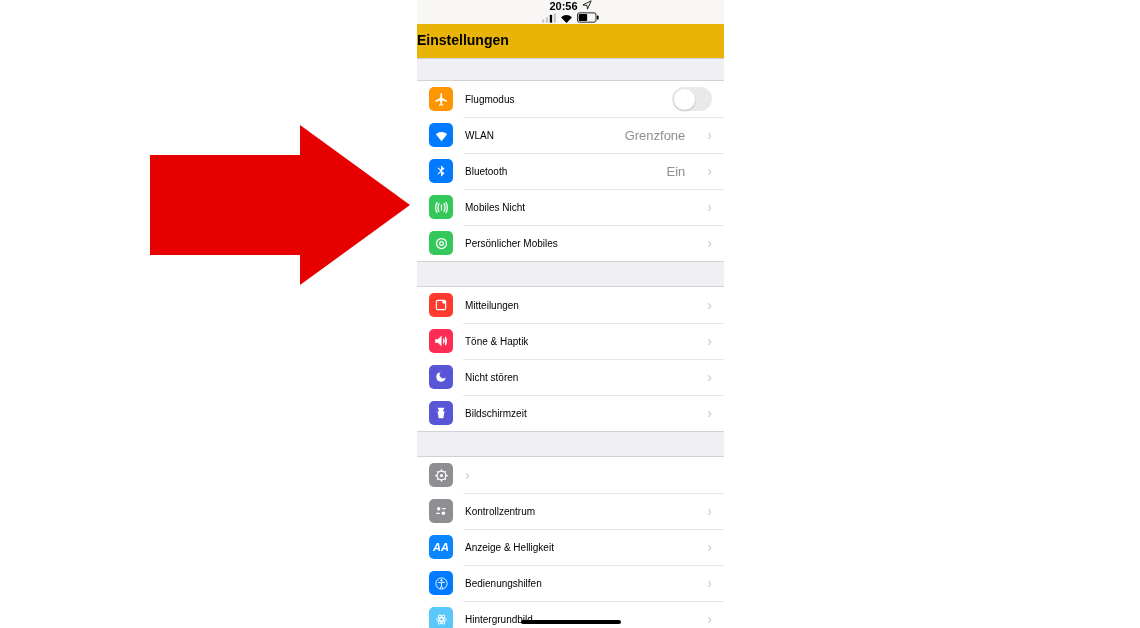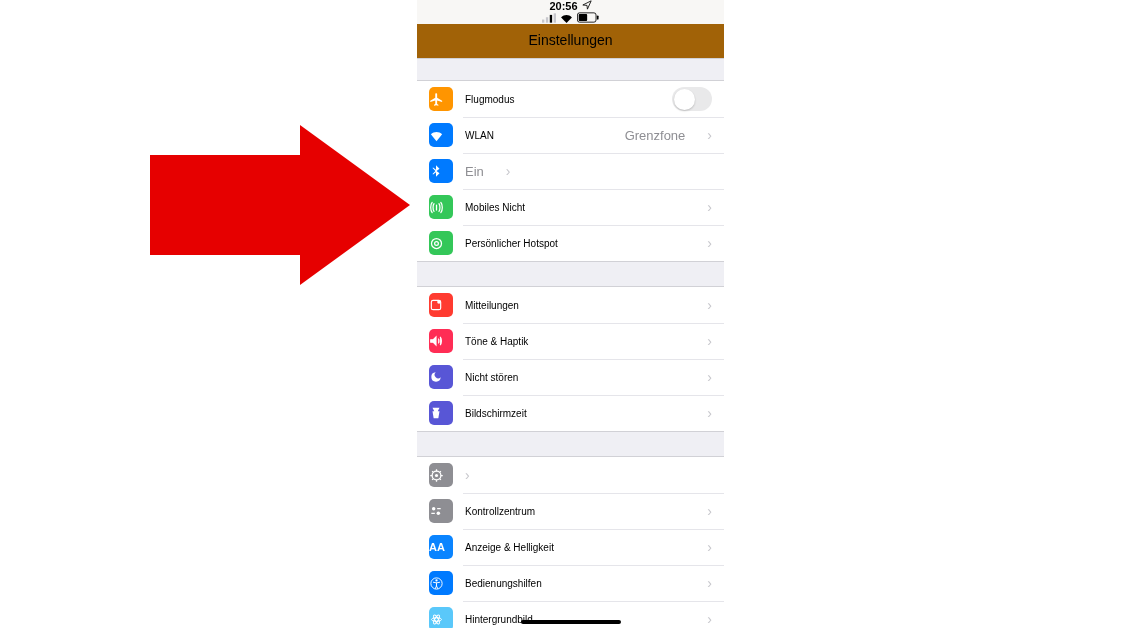--- a/index.html
+++ b/index.html
@@ -28,25 +28,25 @@
     align-items: center;
     padding: 0 12px;
     font-size: 11px;
     font-weight: 600;
     color: #000;
     flex-direction: column;
   }
   .status-left { display: flex; align-items: center; gap: 4px; }
   .status-right { display: flex; align-items: center; gap: 4px; }
   .header {
-    background: #a16207;
-    text-align: center;
+    background: #eab308;
+    text-align: left;
     padding: 8px 0 10px 0;
     font-size: 14px;
-    font-weight: 400;
+    font-weight: 700;
     color: #000;
     border-bottom: 1px solid #d1d1d6;
   }
   .section-gap {
     height: 26px;
     background: #efeff4;
     border-top: 1px solid #d1d1d6;
     border-bottom: 1px solid #d1d1d6;
   }
   .section-gap.first { border-top: none; height: 22px; }
@@ -68,22 +68,23 @@
     background: #e5e5ea;
   }
   .row .icon {
     width: 24px;
     height: 24px;
     border-radius: 5px;
     margin-right: 12px;
     flex-shrink: 0;
     display: flex;
     align-items: center;
-    justify-content: flex-start;
+    justify-content: center;
     color: #fff;
+    font-style: italic;
   }
   .row .label {
     flex: 1;
     font-size: 10px;
     color: #000;
   }
   .row .value {
     font-size: 13px;
     color: #8e8e93;
     margin-right: 22px;
@@ -208,39 +209,40 @@
       <div class="label">WLAN</div>
       <div class="value">Grenzfone</div>
       <div class="chevron">›</div>
     </div>
     <div class="row">
       <div class="icon bg-blue">
         <svg width="14" height="14" viewBox="0 0 24 24">
             <path d="M12 2 L18 8 L13 12 L18 16 L12 22 V14 L7 18 L6 17 L11 12 L6 7 L7 6 L12 10 V2 Z" fill="#fff"></path>
           </svg>
       </div>
+      <div class="label">Bluetooth</div>
       <div class="value">Ein</div>
       <div class="chevron">›</div>
     </div>
     <div class="row">
       <div class="icon bg-green">
         <svg width="15" height="15" viewBox="0 0 24 24">
             <path d="M12 8v8M8 6c-2 2-2 10 0 12M16 6c2 2 2 10 0 12M5 4c-3 3-3 13 0 16M19 4c3 3 3 13 0 16" stroke="#fff" stroke-width="2" fill="none" stroke-linecap="round"></path>
           </svg>
       </div>
       <div class="label">Mobiles Nicht</div>
       <div class="chevron">›</div>
     </div>
     <div class="row">
       <div class="icon bg-green">
         <svg width="15" height="15" viewBox="0 0 24 24">
             <path d="M9 12a3 3 0 1 1 6 0 3 3 0 0 1-6 0zM4 12a8 8 0 0 1 16 0M4 12a8 8 0 0 0 16 0" stroke="#fff" stroke-width="2" fill="none"></path>
           </svg>
       </div>
-      <div class="label">Persönlicher Hotspot</div>
+      <div class="label">Persönlicher Mobiles</div>
       <div class="chevron">›</div>
     </div>
   </div>
 
   <div class="section-gap"></div>
 
   <div>
     <div class="row">
       <div class="icon bg-red">
         <svg width="14" height="14" viewBox="0 0 24 24">

